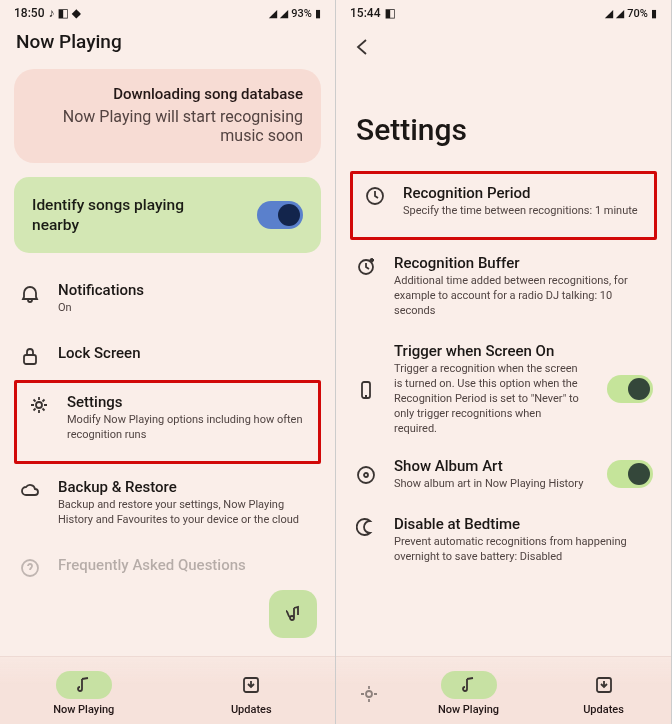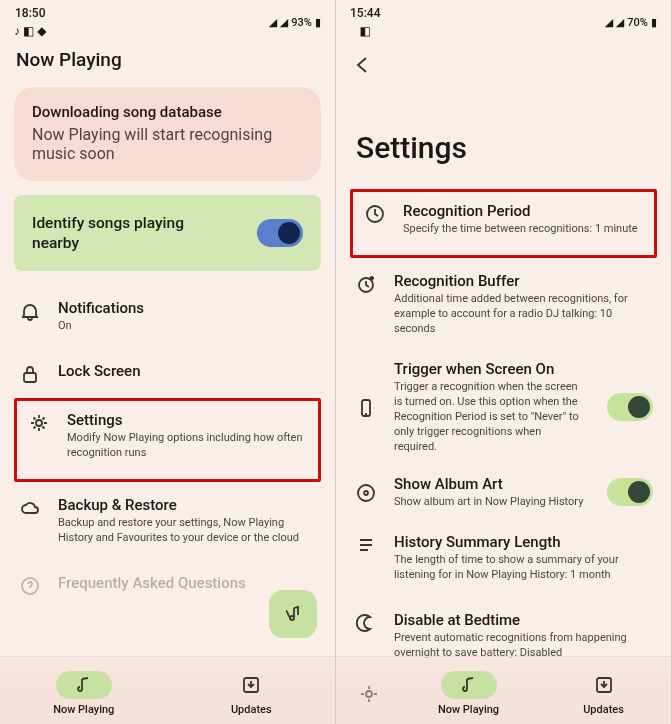--- a/index.html
+++ b/index.html
@@ -1,26 +1,26 @@
 <!DOCTYPE html>
 <html><head>
 <meta charset="utf-8">
 <style>
 * { margin:0; padding:0; box-sizing:border-box; }
 body { background:#ffffff; font-family:-apple-system,Roboto,sans-serif; display:flex; }
 .screen { width:336px; height:724px; background:#faeee9; position:relative; overflow:hidden; border-right:1px solid #ccc; }
 .statusbar { display:flex; justify-content:space-between; align-items:center; padding:6px 14px 2px; font-size:12px; font-weight:500; color:#1a1716; }
-.sb-left { display:flex; gap:4px; align-items:center;flex-direction:column; }
+.sb-left { display:flex; gap:4px; align-items:center; }
 .sb-right { display:flex; gap:3px; align-items:center; font-size:11px; }
 .appbar { padding:8px 16px 12px; font-size:19px; font-weight:500; color:#1a1716; }
 .backbar { padding:14px 16px 10px; }
-.download-card { margin:4px 14px 14px; background:#f7dcd4; border-radius:20px; padding:16px 18px 18px; }
+.download-card { margin:4px 14px 14px; background:#f7dcd4; border-radius:20px; padding:16px 18px 18px;text-align:right; }
 .dl-title { font-size:15px; font-weight:500; margin-bottom:4px; color:#231716; }
 .dl-sub { font-size:16px; color:#534341; }
-.toggle-card { margin:0 14px 14px; background:#d3e7b4; border-radius:8px; padding:18px; display:flex; justify-content:space-between; align-items:center; }
+.toggle-card { margin:0 14px 14px; background:#d3e7b4; border-radius:15px; padding:18px; display:flex; justify-content:space-between; align-items:center; }
 .toggle-label { font-size:15.5px; font-weight:500; color:#1b1c16; max-width:180px; line-height:1.3; }
 .switch-on { width:46px; height:28px; background:#5a80cc; border-radius:14px; position:relative; flex-shrink:0; }
 .switch-on::after { content:""; position:absolute; width:22px; height:22px; background:#13254c; border-radius:50%; top:3px; right:3px; }
 .switch-on.green { background:#c5e49a; }
 .switch-on.green::after { background:#34473a; }
 .list { padding:0 4px 100px; }
 .item { display:flex; align-items:flex-start; padding:14px 14px; gap:16px; }
 .item.wtoggle { align-items:center; padding:10px 14px; }
 .iconcol { width:24px; flex-shrink:0; margin-top:2px; display:flex; justify-content:center; color:#444; }
 .textcol { flex:1; }
@@ -223,31 +223,20 @@
         </div>
       <div class="textcol">
           <div class="item-title">Show Album Art</div>
           <div class="item-sub">Show album art in Now Playing History</div>
         </div>
       <div class="switch-on green"></div>
     </div>
     <div class="item">
       <div class="iconcol">
           <svg>
-            <path d="M4 5h12M4 10h12M4 15h8"></path>
-          </svg>
-        </div>
-      <div class="textcol">
-          <div class="item-title">History Summary Length</div>
-          <div class="item-sub">The length of time to show a summary of your listening for in Now Playing History: 1 month</div>
-        </div>
-    </div>
-    <div class="item">
-      <div class="iconcol">
-          <svg>
             <path d="M14 4a8 8 0 100 12 6 6 0 010-12z"></path>
           </svg>
         </div>
       <div class="textcol">
           <div class="item-title">Disable at Bedtime</div>
           <div class="item-sub">Prevent automatic recognitions from happening overnight to save battery: Disabled</div>
         </div>
     </div>
   </div>
 

